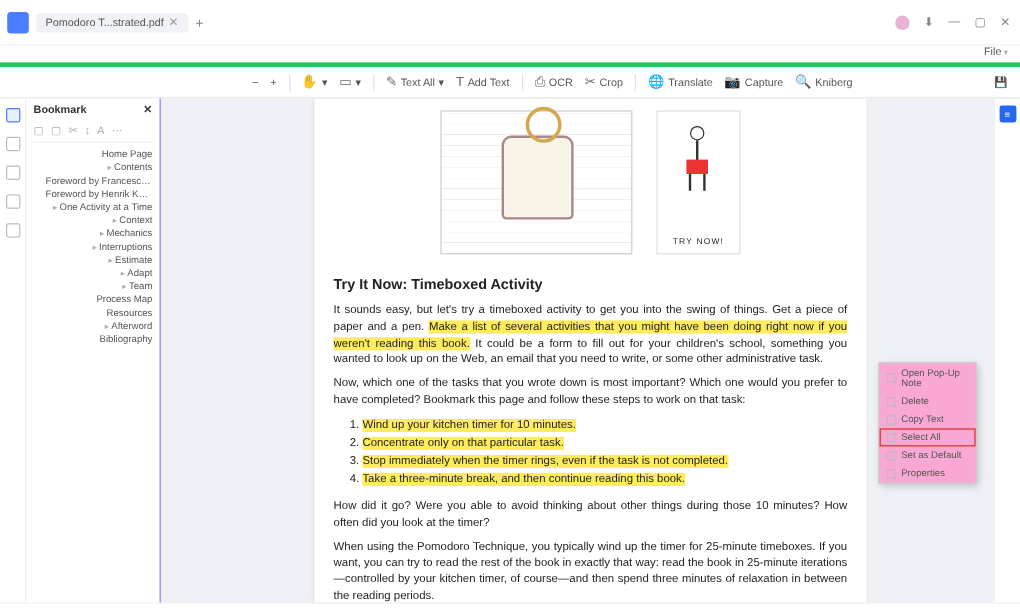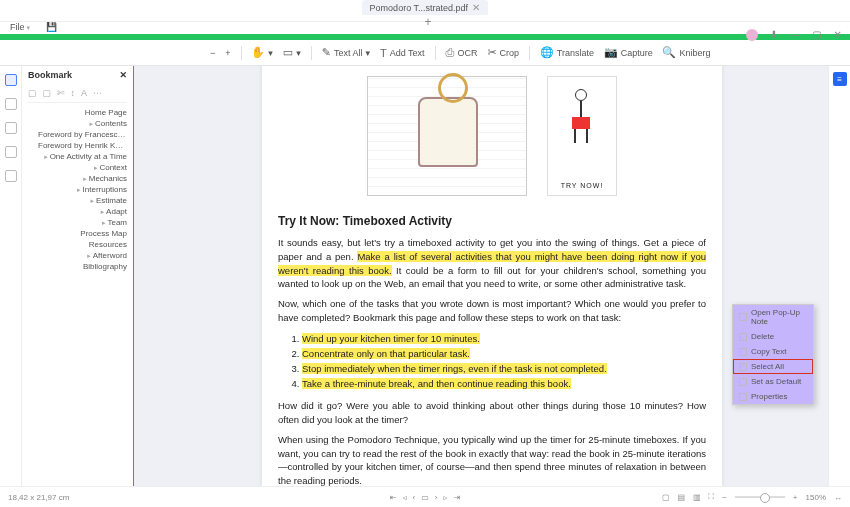--- a/index.html
+++ b/index.html
@@ -1,27 +1,27 @@
 <!DOCTYPE html>
 <html><head>
 <meta charset="utf-8">
 <style>
 * { margin: 0; padding: 0; box-sizing: border-box; font-family: -apple-system, BlinkMacSystemFont, "Segoe UI", sans-serif; }
 body { background: #f5f6fa; width: 850px; height: 507px; overflow: hidden; font-size: 10px; color: #333; }
 
-.titlebar { height: 22px; background: #fff; display: flex; align-items: center; border-bottom: 1px solid #eee; flex-direction: column; }
+.titlebar { height: 38px; background: #fff; display: flex; align-items: center; border-bottom: 1px solid #eee; }
 .app-icon { width: 18px; height: 18px; background: #4a7dff; border-radius: 3px; margin: 0 6px; }
 .tab { display: flex; align-items: center; padding: 2px 8px; background: #f0f2f8; border-radius: 3px 3px 0 0; font-size: 9px; color: #555; gap: 4px; }
 .tab .close { font-size: 10px; color: #999; cursor: pointer; }
 .tab-add { margin-left: 6px; color: #888; font-size: 12px; }
 .win-controls { margin-left: auto; display: flex; gap: 12px; padding-right: 8px; color: #888; }
 .win-controls span { cursor: pointer; font-size: 10px; }
 .win-user { width: 12px; height: 12px; border-radius: 50%; background: #e8b3d4; }
 
-.menubar { height: 18px; background: #fff; display: flex; align-items: flex-start; gap: 16px; padding: 0 10px; font-size: 9px; color: #555; border-bottom: 6px solid #22c55e; }
+.menubar { height: 18px; background: #fff; display: flex; align-items: flex-end; gap: 16px; padding: 0 10px; font-size: 9px; color: #555; border-bottom: 4px solid #22c55e; flex-direction: column; }
 .menubar .dd::after { content: " ▾"; font-size: 7px; color: #aaa; }
 .menu-tabs { margin-left: auto; display: flex; gap: 14px; }
 .menu-tabs span { color: #666; }
 .menu-tabs .active { color: #2568ef; border-bottom: 2px solid #2568ef; padding-bottom: 1px; }
 .search-tools { color: #bbb; margin-left: 14px; }
 
 .toolbar { height: 26px; background: #fff; display: flex; align-items: center; gap: 10px; padding: 0 10px; font-size: 9px; color: #555; border-bottom: 1px solid #e5e5e5; }
 .toolbar .sep { width: 1px; height: 14px; background: #e0e0e0; }
 .tool { display: flex; align-items: center; gap: 3px; cursor: pointer; }
 .tool .ic { font-size: 11px; color: #666; }
@@ -56,21 +56,21 @@
 .fig-shorts { width: 18px; height: 12px; background: #e33; margin: -4px auto 0; }
 .fig-legs { display: flex; justify-content: space-between; width: 14px; margin: 0 auto; }
 .fig-leg { width: 2px; height: 14px; background: #333; }
 .fig-try { position: absolute; bottom: 6px; width: 100%; text-align: center; font-size: 7px; letter-spacing: 1px; }
 
 .page h2 { font-size: 12px; font-weight: 700; margin: 8px 0; font-family: Arial, sans-serif; }
 .page p { font-size: 9.5px; line-height: 1.45; text-align: justify; margin-bottom: 6px; }
 .page ol { margin: 4px 0 8px 24px; font-size: 9.5px; line-height: 1.6; }
 .page .hl { background: #ffec5c; }
 
-.context-menu { position: absolute; right: 36px; top: 238px; width: 82px; background: #c4b5fd; border: 1px solid #ccc; box-shadow: 2px 2px 6px rgba(0,0,0,0.2); font-size: 8px; color: #555; z-index: 10; }
+.context-menu { position: absolute; right: 36px; top: 220px; width: 82px; background: #f9a8d4; border: 1px solid #ccc; box-shadow: 2px 2px 6px rgba(0,0,0,0.2); font-size: 8px; color: #555; z-index: 10; }
 .ctx-item { padding: 3px 6px; display: flex; align-items: center; gap: 4px; cursor: pointer; }
 .ctx-item.sel { outline: 1.5px solid #d93025; outline-offset: -1px; }
 .ctx-ic { width: 8px; height: 8px; border: 1px solid #bbb; border-radius: 1px; flex-shrink: 0; }
 
 .statusbar { height: 21px; background: #fff; border-top: 1px solid #eee; display: flex; align-items: center; font-size: 8px; color: #888; padding: 0 8px; }
 .status-center { position: absolute; left: 50%; transform: translateX(-50%); display: flex; gap: 6px; align-items: center; }
 .status-right { margin-left: auto; display: flex; gap: 8px; align-items: center; }
 .zoom-slider { width: 50px; height: 2px; background: #ddd; position: relative; }
 .zoom-slider::after { content:""; position:absolute; left: 50%; top: -3px; width: 8px; height: 8px; border-radius: 50%; background: #fff; border: 1px solid #aaa; }
 </style>

